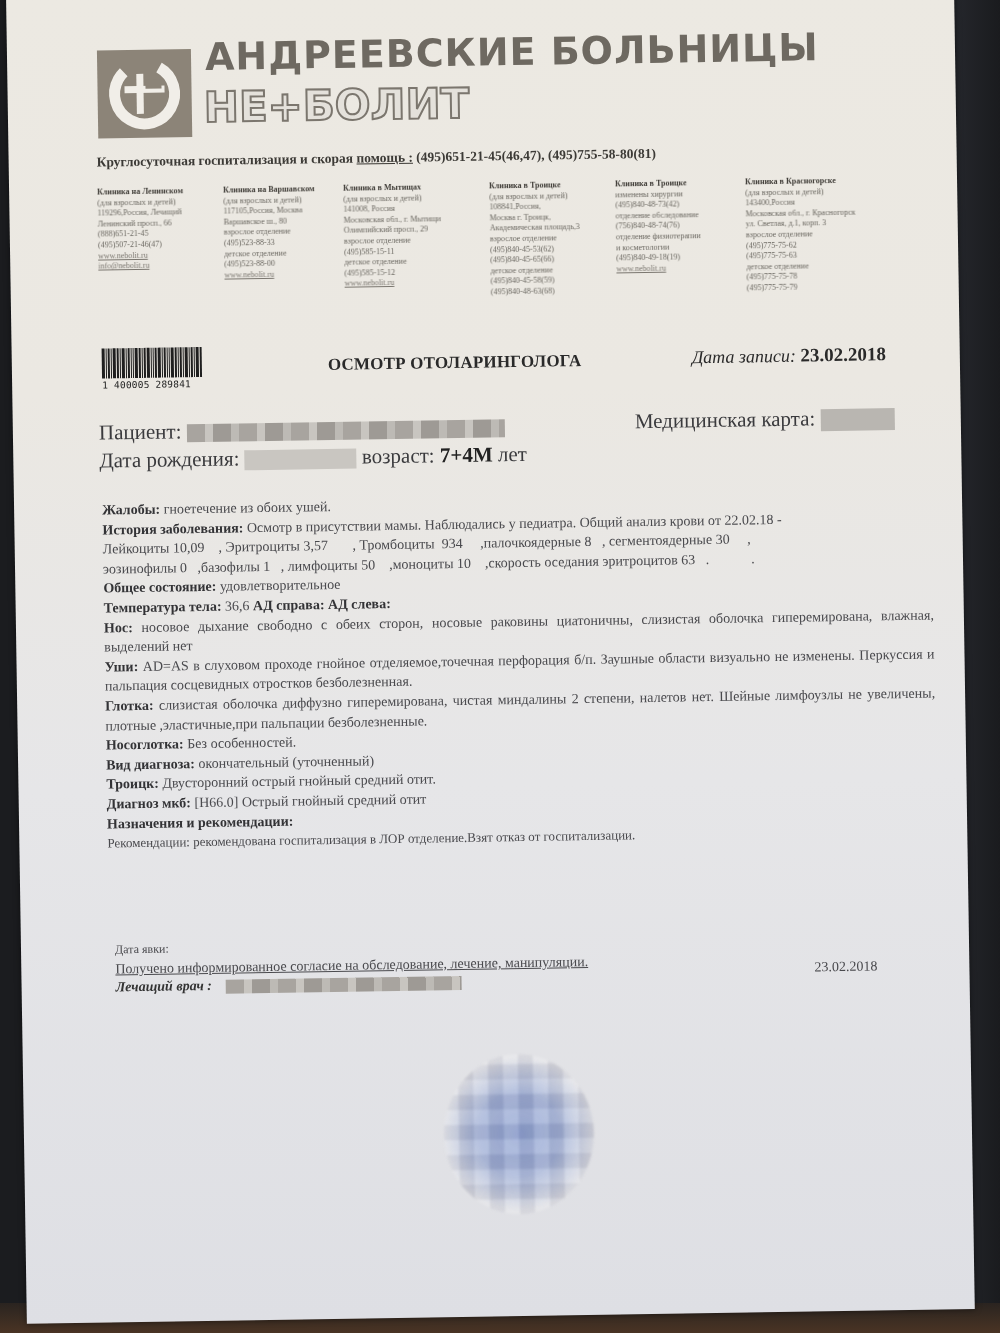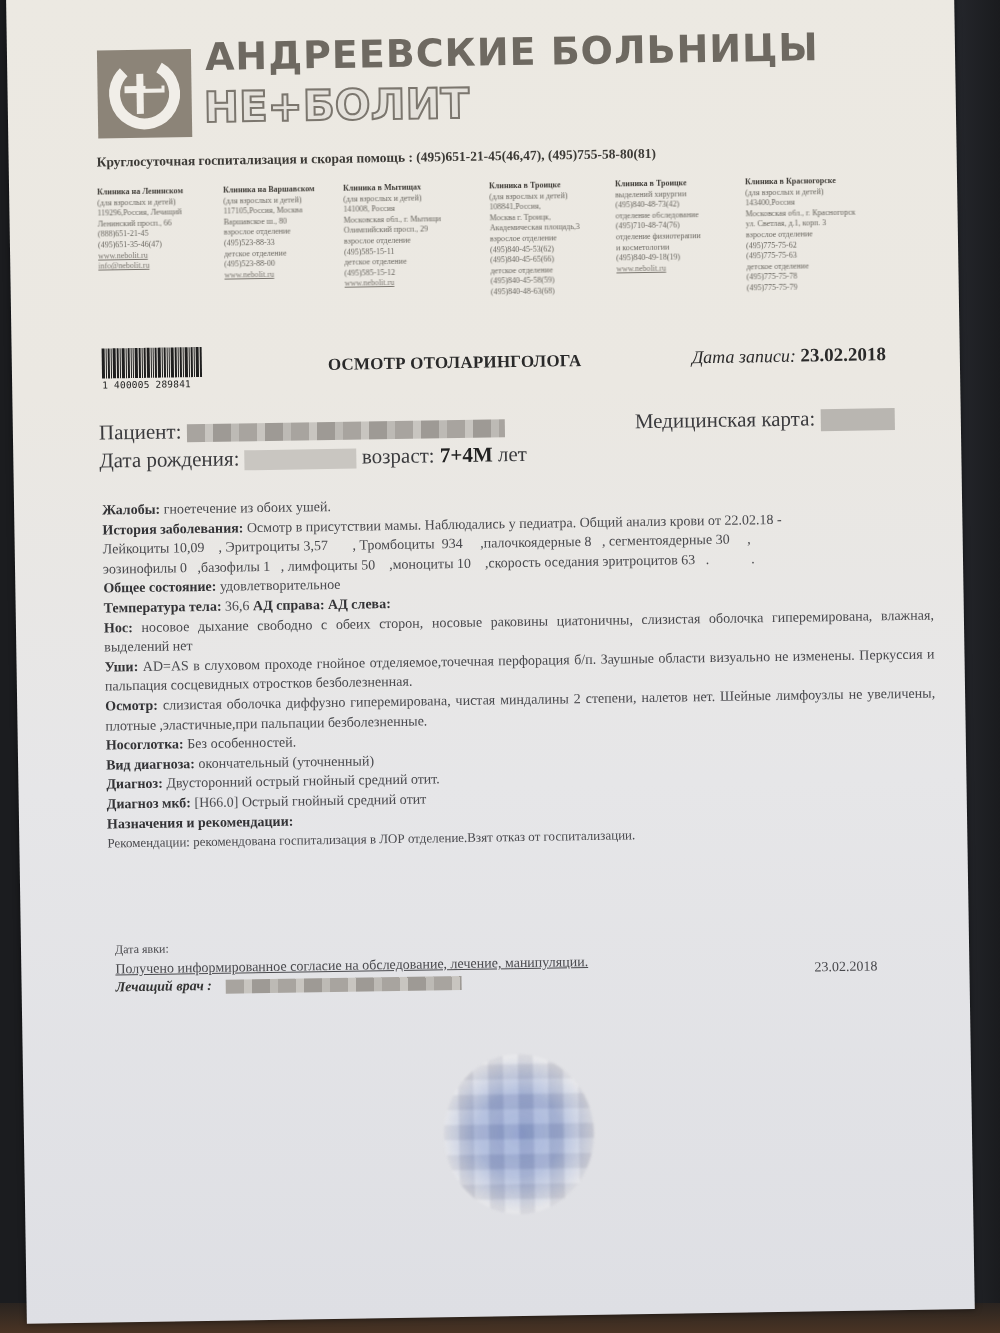--- a/index.html
+++ b/index.html
@@ -36,21 +36,21 @@
   .brand-2 {
     position:absolute; left:196px; top:92px;
     font-family:"DejaVu Sans", sans-serif; font-weight:bold;
     font-size:42px; letter-spacing:0px; color:#e4e1db;
     -webkit-text-stroke: 2px #7b766e;
   }
   .hotline {
     position:absolute; left:88px; top:162px; font-size:13.5px; font-weight:bold; color:#3c3a36;
     white-space:nowrap;
   }
-  .hotline .u { }
+  .hotline .u { text-decoration:underline; }
   .hotline .phones { font-weight:bold; }
   .clinics { position:absolute; left:88px; top:195px; width:820px; height:140px; }
   .clinic {
     position:absolute; top:0; font-size:8px; line-height:10.6px; color:#6a6760;
     filter: blur(0.5px); white-space:nowrap;
   }
   .clinic .ct { font-weight:bold; color:#3f3c37; }
   .clinic .link { text-decoration:underline; color:#7a766f; }
 
   .barcode { position:absolute; left:90px; top:356px; width:140px; height:40px; }
@@ -126,21 +126,21 @@
     <span class="phones">(495)651-21-45(46,47), (495)755-58-80(81)</span>
   </div>
 
   <div class="clinics">
     <div class="clinic" style="left:0">
       <div class="ct">Клиника на Ленинском</div>
       <div>(для взрослых и детей)</div>
       <div>119296,Россия, Лечащий</div>
       <div>Ленинский просп., 66</div>
       <div>(888)651-21-45</div>
-      <div>(495)651-35-46(47)</div>
+      <div>(495)507-21-46(47)</div>
       <div class="link">www.nebolit.ru</div>
       <div class="link">info@nebolit.ru</div>
     </div>
     <div class="clinic" style="left:126px">
       <div class="ct">Клиника на Варшавском</div>
       <div>(для взрослых и детей)</div>
       <div>117105,Россия, Москва</div>
       <div>Варшавское ш., 80</div>
       <div>взрослое отделение</div>
       <div>(495)523-88-33</div>
@@ -168,24 +168,24 @@
       <div>Академическая площадь,3</div>
       <div>взрослое отделение</div>
       <div>(495)840-45-53(62)</div>
       <div>(495)840-45-65(66)</div>
       <div>детское отделение</div>
       <div>(495)840-45-58(59)</div>
       <div>(495)840-48-63(68)</div>
     </div>
     <div class="clinic" style="left:518px">
       <div class="ct">Клиника в Троицке</div>
-      <div>выделений хирургии</div>
+      <div>изменены хирургии</div>
       <div>(495)840-48-73(42)</div>
       <div>отделение обследование</div>
-      <div>(495)710-48-74(76)</div>
+      <div>(756)840-48-74(76)</div>
       <div>отделение физиотерапии</div>
       <div>и косметологии</div>
       <div>(495)840-49-18(19)</div>
       <div class="link">www.nebolit.ru</div>
     </div>
     <div class="clinic" style="left:648px">
       <div class="ct">Клиника в Красногорске</div>
       <div>(для взрослых и детей)</div>
       <div>143400,Россия</div>
       <div>Московская обл., г. Красногорск</div>
@@ -286,33 +286,33 @@
     </p>
     <p class="just">
       <span class="k">Нос:</span>
       <span>носовое дыхание свободно с обеих сторон, носовые раковины циатоничны, слизистая оболочка гиперемирована, влажная, выделений нет</span>
     </p>
     <p class="just">
       <span class="k">Уши:</span>
       <span>AD=AS в слуховом проходе гнойное отделяемое,точечная перфорация б/п. Заушные области визуально не изменены. Перкуссия и пальпация сосцевидных отростков безболезненная.</span>
     </p>
     <p class="just">
-      <span class="k">Осмотр:</span>
+      <span class="k">Глотка:</span>
       <span>слизистая  оболочка диффузно гиперемирована, чистая миндалины 2 степени, налетов нет. Шейные лимфоузлы не увеличены, плотные ,эластичные,при  пальпации безболезненные.</span>
     </p>
     <p>
       <span class="k">Носоглотка:</span>
       <span>Без особенностей.</span>
     </p>
     <p>
       <span class="k">Вид диагноза:</span>
       <span>окончательный (уточненный)</span>
     </p>
     <p>
-      <span class="k">Диагноз:</span>
+      <span class="k">Троицк:</span>
       <span>Двусторонний острый гнойный средний отит.</span>
     </p>
     <p>
       <span class="k">Диагноз мкб:</span>
       <span>[H66.0] Острый гнойный средний отит</span>
     </p>
     <p>
       <span class="k">Назначения и рекомендации:</span>
     </p>
     <p style="font-size:13px">Рекомендации: рекомендована госпитализация в ЛОР отделение.Взят отказ от госпитализации.</p>

